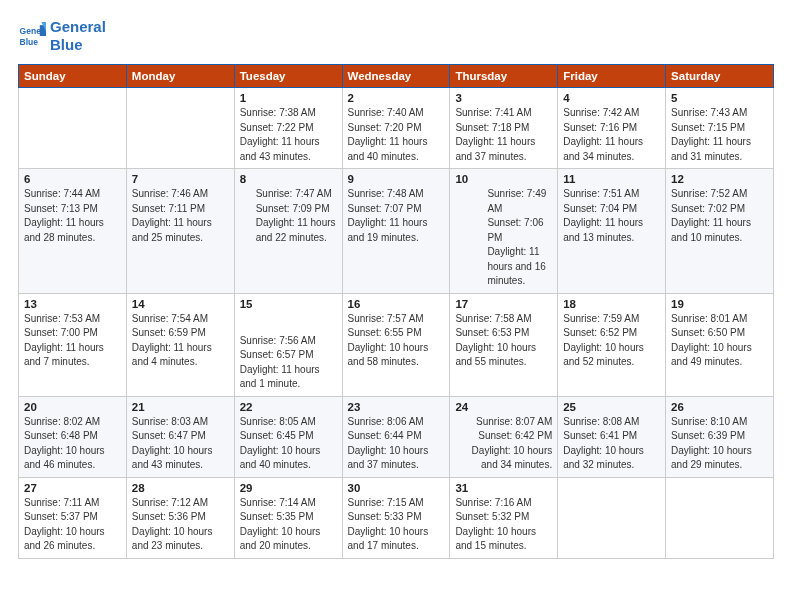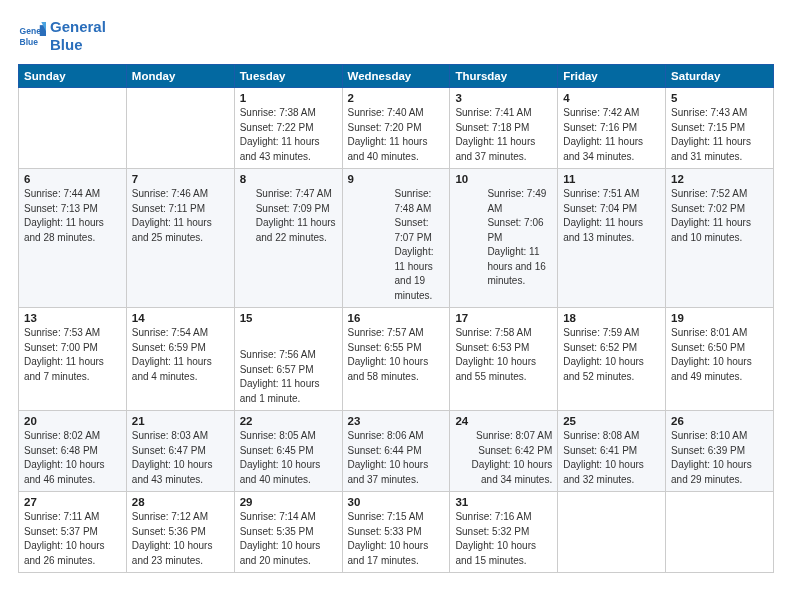--- a/index.html
+++ b/index.html
@@ -52,21 +52,21 @@
       font-size: 14px;
       color: #555;
       margin-top: 2px;
     }
     .calendar {
       width: 100%;
       border-collapse: collapse;
       font-size: 10.5px;
     }
     .calendar th {
-      background: #0369a1;
+      background: #c2410c;
       color: #fff;
       text-align: left;
       padding: 5px 5px;
       font-size: 11.5px;
       font-weight: bold;
       border: 1px solid #1a5aaa;
     }
     .calendar td {
       vertical-align: top;
       padding: 4px 5px;
@@ -183,21 +183,21 @@
 Daylight: 11 hours and 25 minutes.</div>
           </td>
           <td>
             <span class="day-num">8</span>
             <div class="day-info" style="white-space: pre-line; margin-left: 16px;">Sunrise: 7:47 AM
 Sunset: 7:09 PM
 Daylight: 11 hours and 22 minutes.</div>
           </td>
           <td>
             <span class="day-num">9</span>
-            <div class="day-info" style="white-space: pre-line; margin-left: 47px;">Sunrise: 7:48 AM
+            <div class="day-info" style="white-space: pre-line;">Sunrise: 7:48 AM
 Sunset: 7:07 PM
 Daylight: 11 hours and 19 minutes.</div>
           </td>
           <td>
             <span class="day-num">10</span>
             <div class="day-info" style="white-space: pre-line; margin-left: 32px;">Sunrise: 7:49 AM
 Sunset: 7:06 PM
 Daylight: 11 hours and 16 minutes.</div>
           </td>
           <td>

